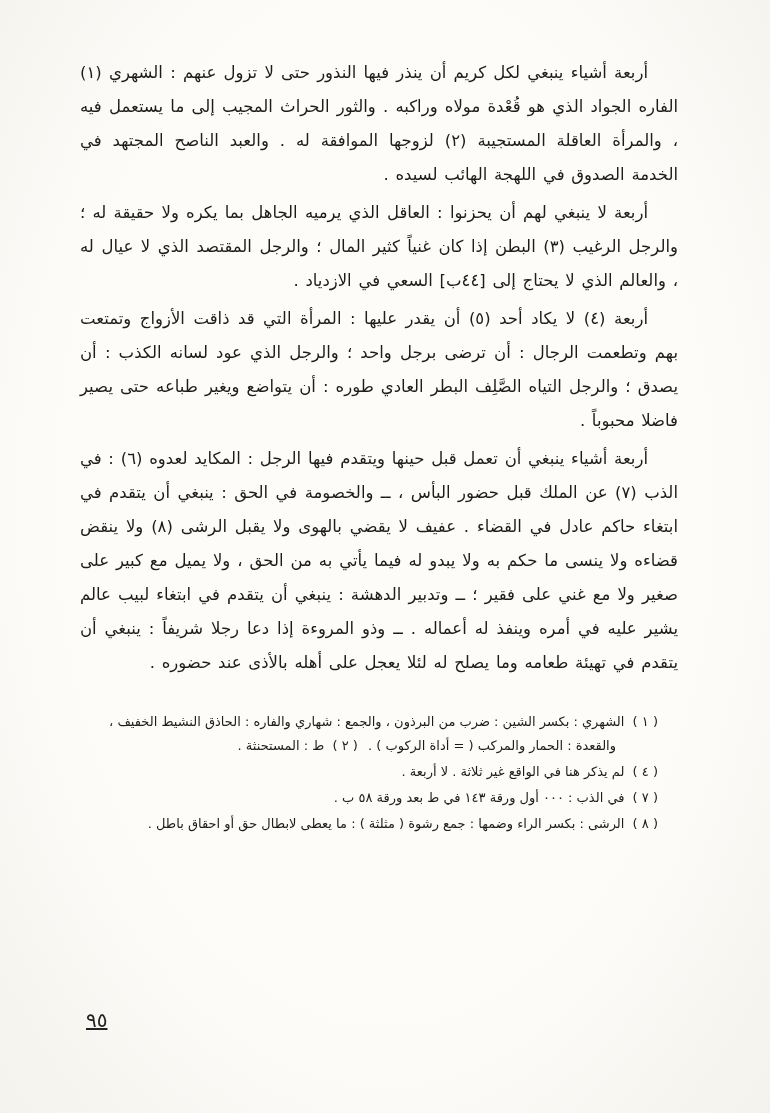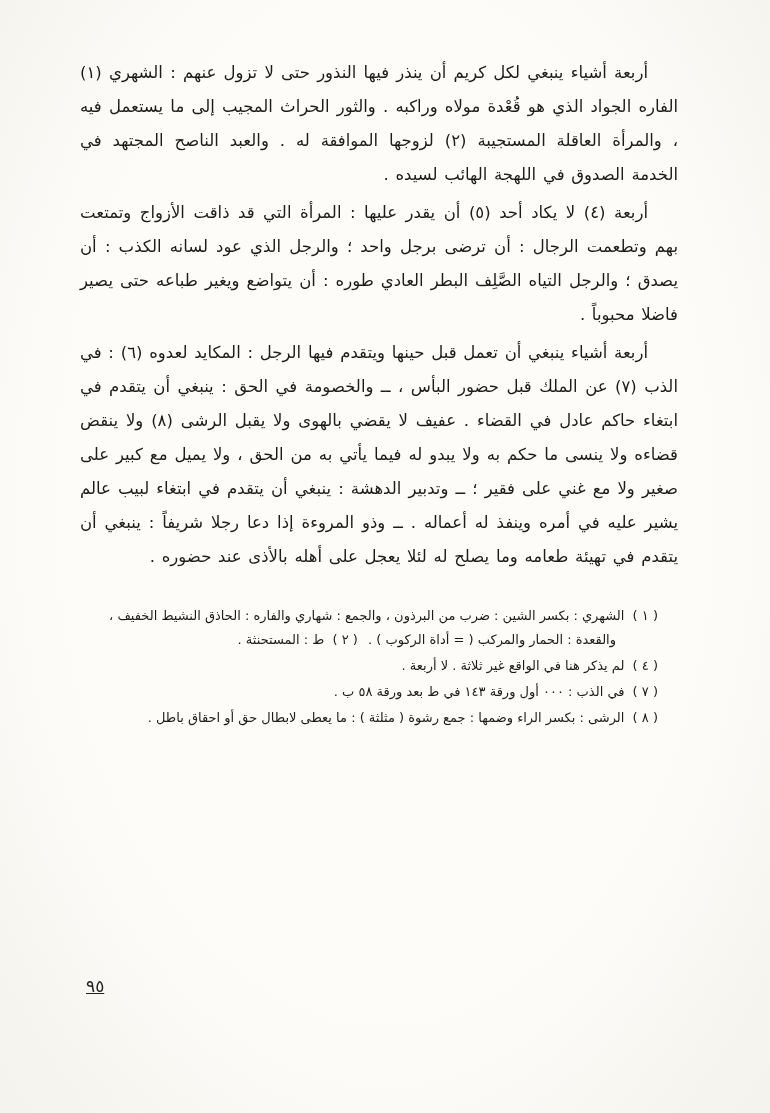--- a/index.html
+++ b/index.html
@@ -47,35 +47,36 @@
     white-space:nowrap;
     letter-spacing:1px;
     padding-left:4px;
   }
   .fn-text{
     padding-left:6px;
   }
   .page-number{
     position:absolute;
     left:86px;
-    top:976px;
-    font-size:17px;
+    top:1008px;
+    font-size:20px;
     direction:rtl;
     color:#222;
     text-decoration:underline;
   }
 </style>
 </head>
 <body>
 
 <div class="page">
   <div class="content">
 
     <div class="body-text">
       <p>أربعة أشياء ينبغي لكل كريم أن ينذر فيها النذور حتى لا تزول عنهم : الشهري (١) الفاره الجواد الذي هو قُعْدة مولاه وراكبه . والثور الحراث المجيب إلى ما يستعمل فيه ، والمرأة العاقلة المستجيبة (٢) لزوجها الموافقة له . والعبد الناصح المجتهد في الخدمة الصدوق في اللهجة الهائب لسيده .</p>
+      <p>أربعة لا ينبغي لهم أن يحزنوا : العاقل الذي يرميه الجاهل بما يكره ولا حقيقة له ؛ والرجل الرغيب (٣) البطن إذا كان غنياً كثير المال ؛ والرجل المقتصد الذي لا عيال له ، والعالم الذي لا يحتاج إلى [٤٤ب] السعي في الازدياد .</p>
       <p>أربعة (٤) لا يكاد أحد (٥) أن يقدر عليها : المرأة التي قد ذاقت الأزواج وتمتعت بهم وتطعمت الرجال : أن ترضى برجل واحد ؛ والرجل الذي عود لسانه الكذب : أن يصدق ؛ والرجل التياه الصَّلِف البطر العادي طوره : أن يتواضع ويغير طباعه حتى يصير فاضلا محبوباً .</p>
       <p>أربعة أشياء ينبغي أن تعمل قبل حينها ويتقدم فيها الرجل : المكايد لعدوه (٦) : في الذب (٧) عن الملك قبل حضور البأس ، ــ والخصومة في الحق : ينبغي أن يتقدم في ابتغاء حاكم عادل في القضاء . عفيف لا يقضي بالهوى ولا يقبل الرشى (٨) ولا ينقض قضاءه ولا ينسى ما حكم به ولا يبدو له فيما يأتي به من الحق ، ولا يميل مع كبير على صغير ولا مع غني على فقير ؛ ــ وتدبير الدهشة : ينبغي أن يتقدم في ابتغاء لبيب عالم يشير عليه في أمره وينفذ له أعماله . ــ وذو المروءة إذا دعا رجلا شريفاً : ينبغي أن يتقدم في تهيئة طعامه وما يصلح له لئلا يعجل على أهله بالأذى عند حضوره .</p>
     </div>
 
     <div class="footnotes">
       <p class="fn">
         <span class="fn-marker">( ١ )</span>
         <span class="fn-text">الشهري : بكسر الشين : ضرب من البرذون ، والجمع : شهاري والفاره : الحاذق النشيط الخفيف ، والقعدة : الحمار والمركب ( = أداة الركوب ) .</span>
         <span class="fn-marker">( ٢ )</span>
         <span class="fn-text">ط : المستحنثة .</span>

